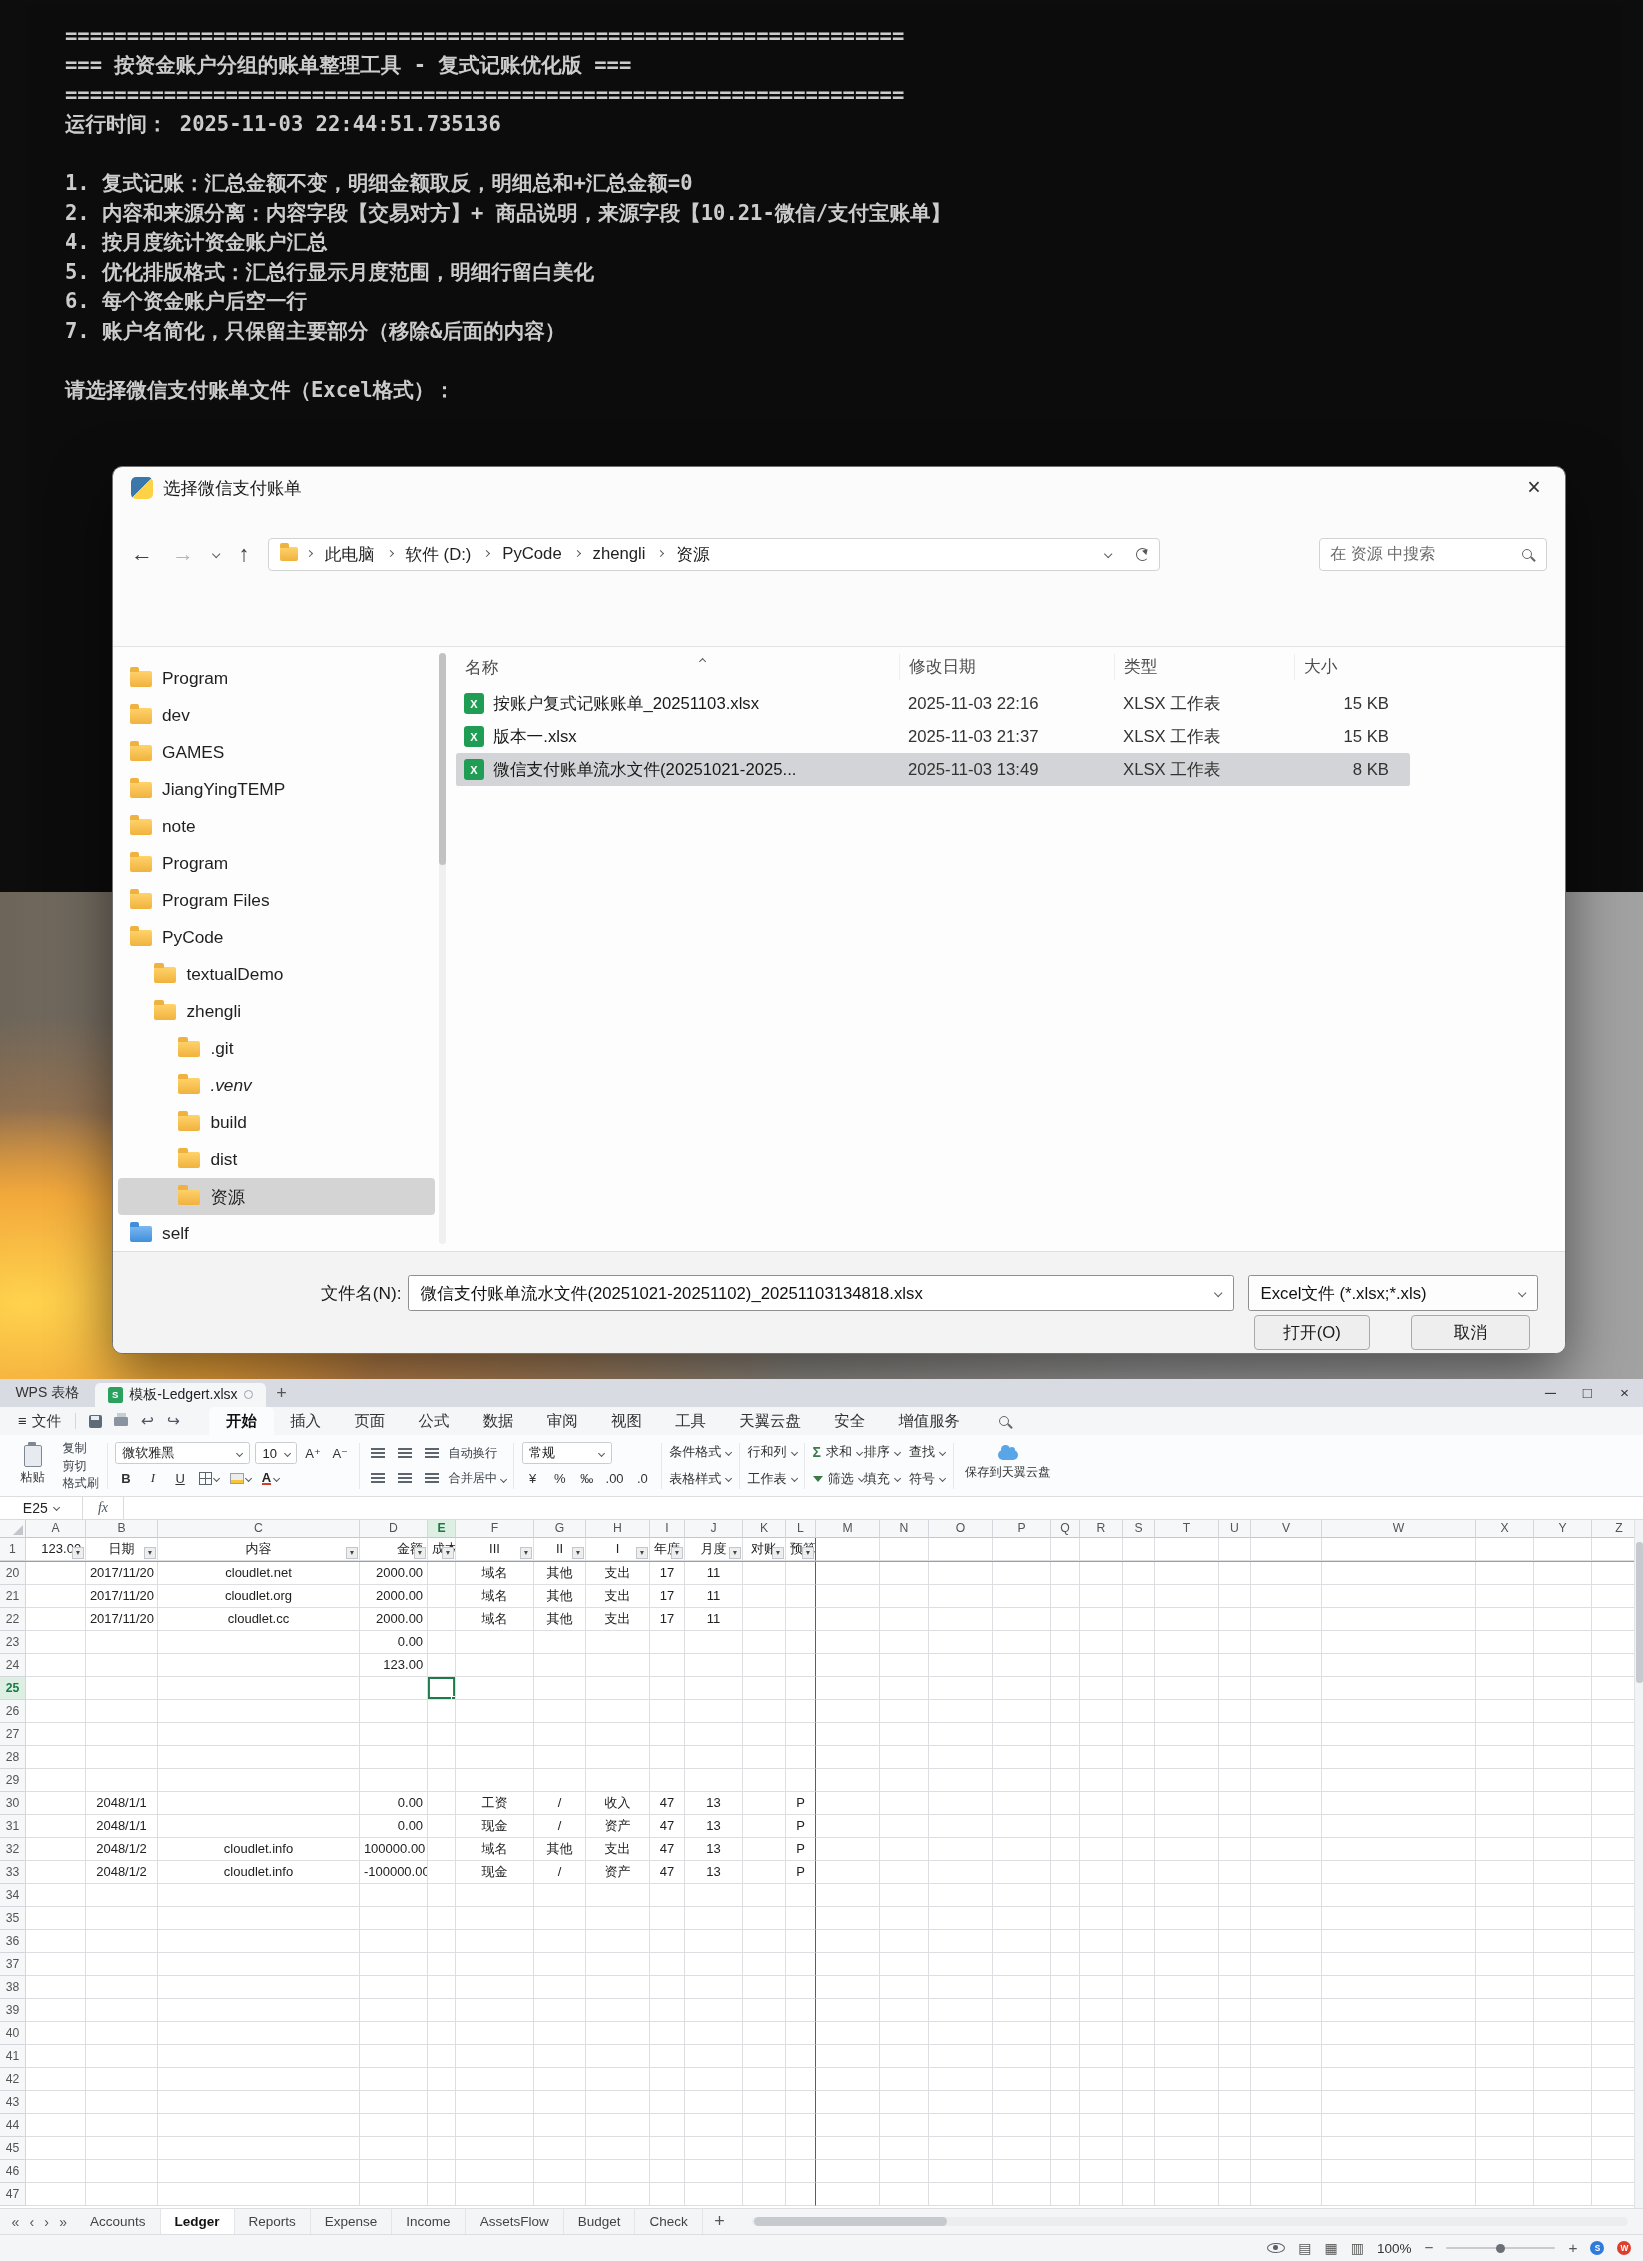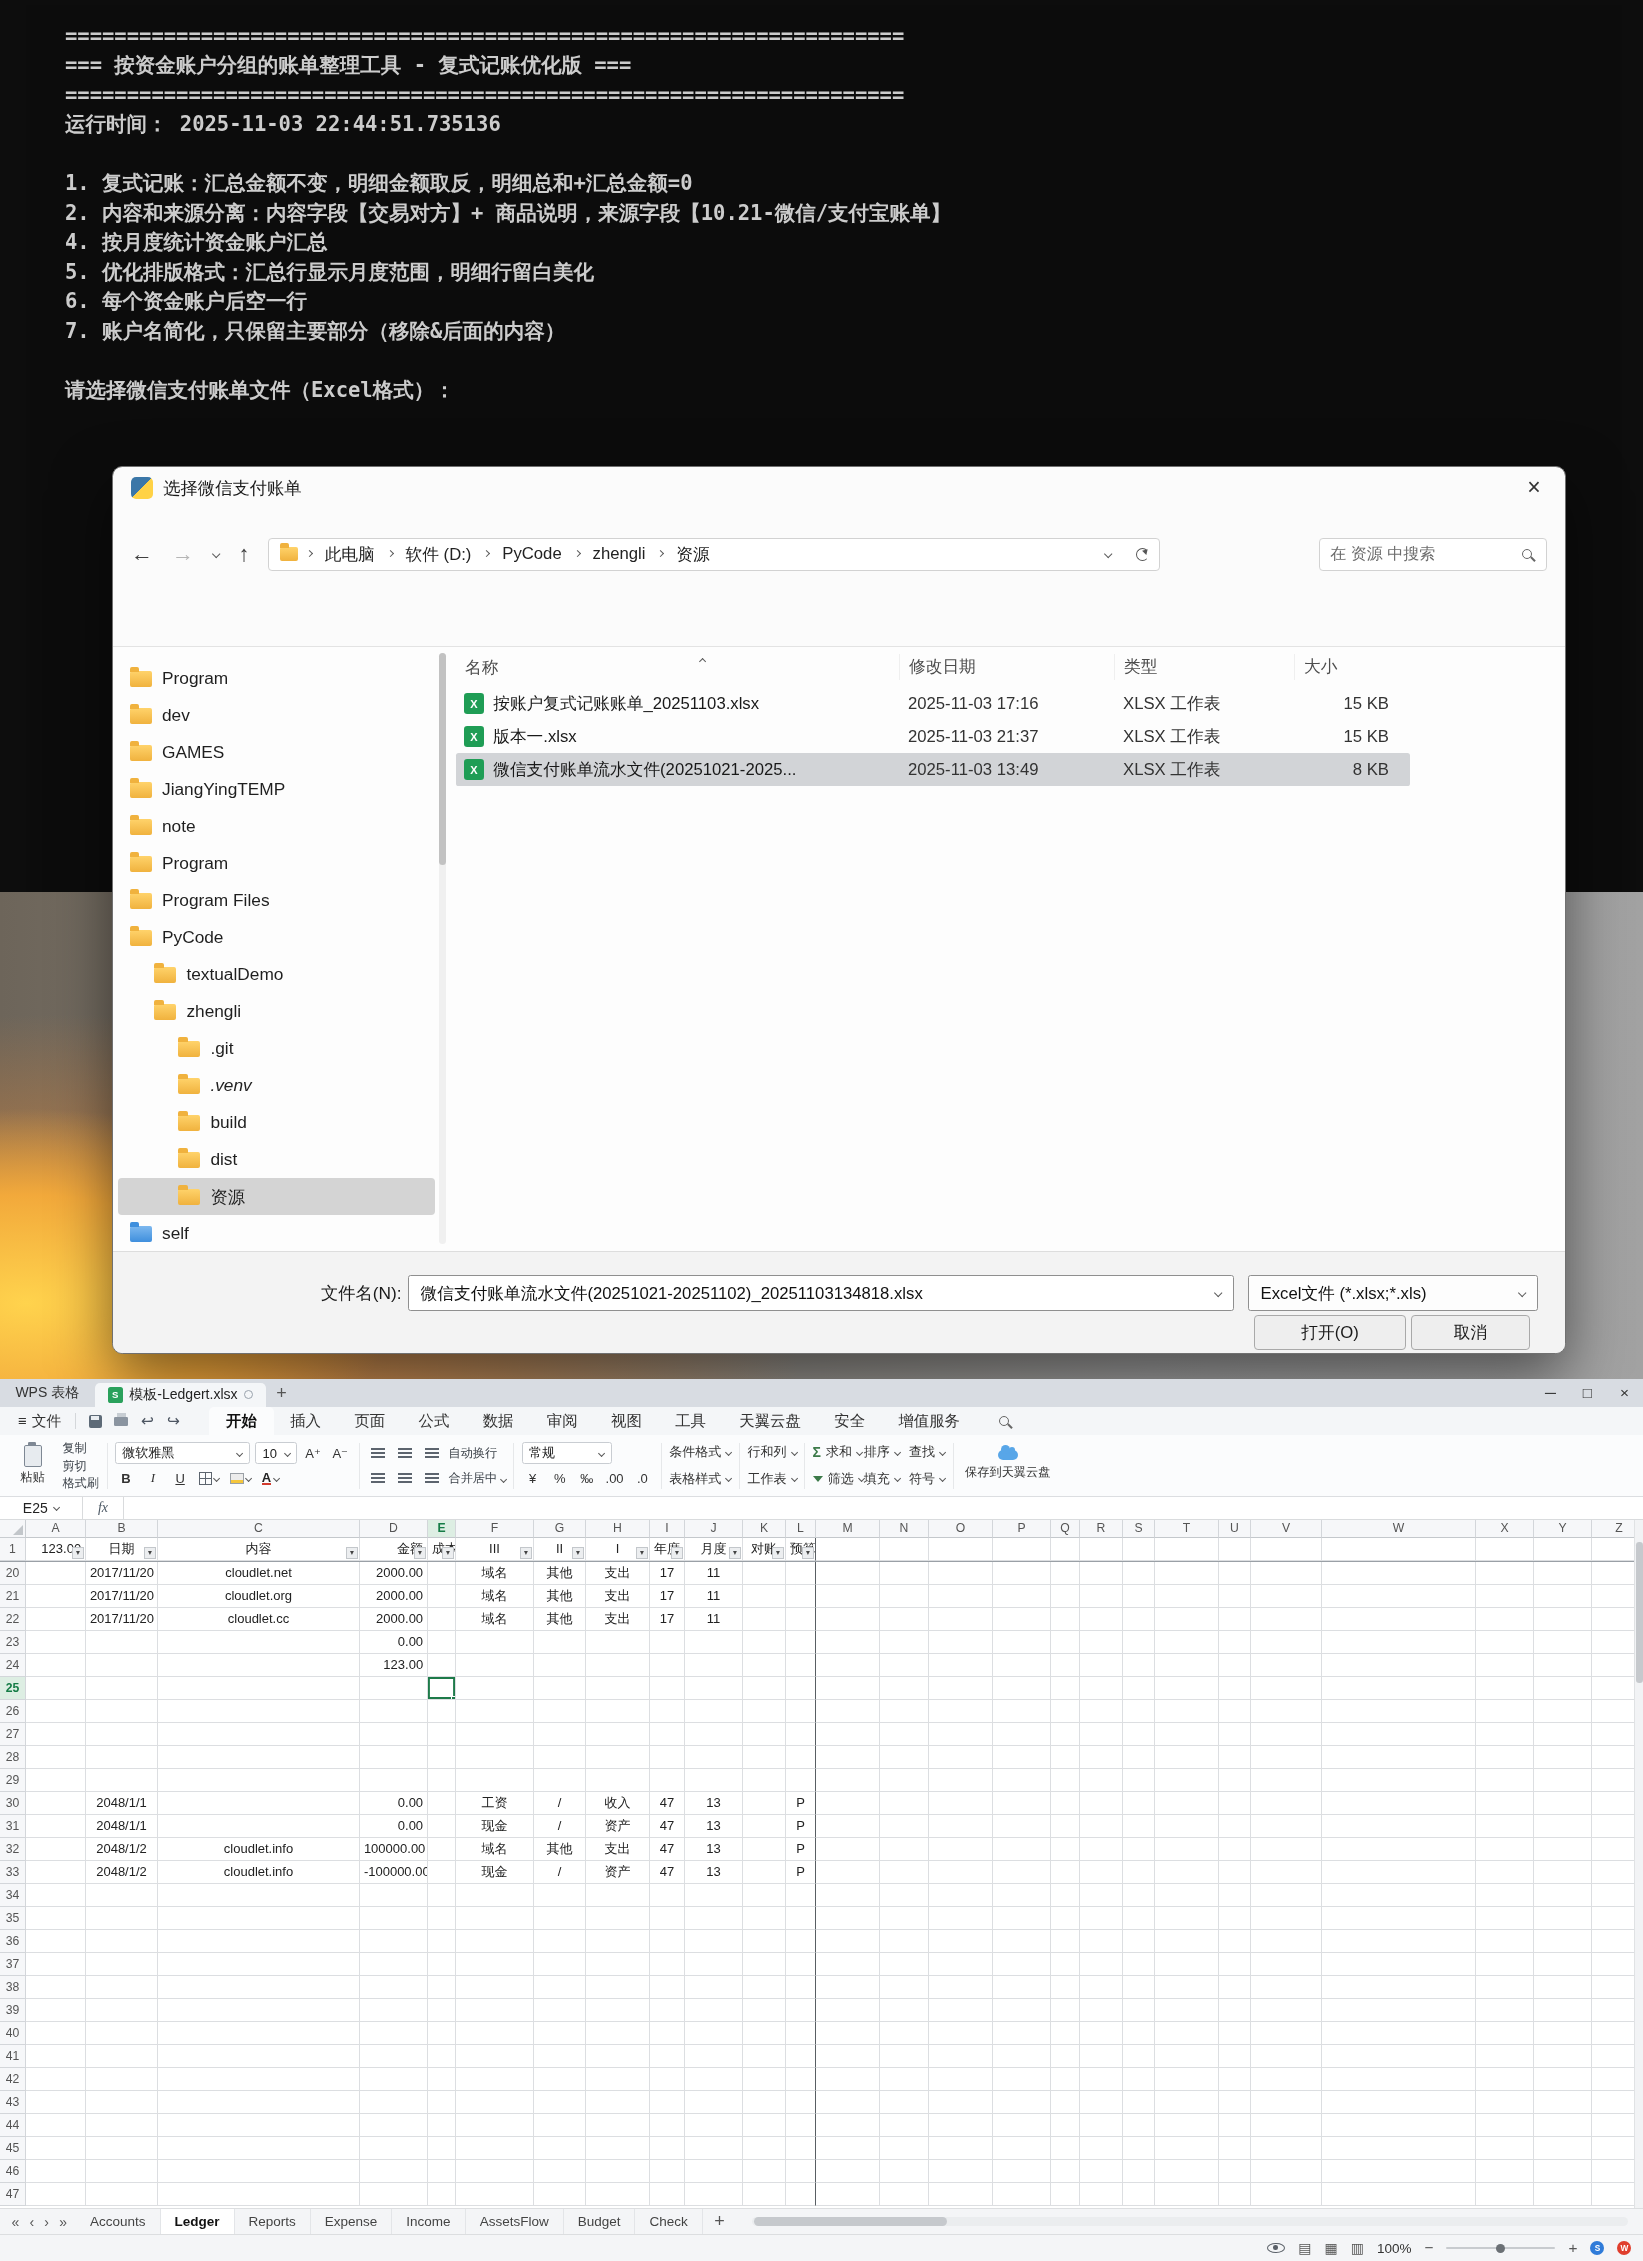--- a/index.html
+++ b/index.html
@@ -84,21 +84,21 @@
   .xlsx { width:20.5px; height:20.5px; border-radius:3.2px; background:#1f9d55; color:#fff; display:flex; align-items:center; justify-content:center; font-size:11px; font-weight:bold; flex:none; }
   .dlg-bottom { position:absolute; left:0; top:784px; width:100%; height:105px; background:#f3f3f3; border-top:0.6px solid #dddddd; }
   .fn-label { position:absolute; left:208px; top:23px; font-size:17.3px; color:#1a1a1a; line-height:36px; }
   .fn-combo { position:absolute; left:295px; top:23px; width:826px; height:36px; background:#fff; border:0.6px solid #8f8f8f; border-radius:2.6px;
     display:flex; align-items:center; padding:0 11.6px; font-size:16.7px; color:#111; }
   .fn-combo .chev, .ft-select .chev { margin-left:auto; }
   .ft-select { position:absolute; left:1135px; top:23px; width:290px; height:36px; background:#fdfdfd; border:0.6px solid #8f8f8f; border-radius:2.6px;
     display:flex; align-items:center; padding:0 11.6px; font-size:16.7px; color:#111; }
   .dbtn { position:absolute; top:63px; height:35px; background:#eeeeee; border:0.6px solid #a9a9a9; border-radius:3.9px;
     display:flex; align-items:center; justify-content:center; font-size:16.7px; color:#1a1a1a; }
-  .dbtn.open { left:1141px; width:152px; }
+  .dbtn.open { left:1141px; width:116px; }
   .dbtn.cancel { left:1298px; width:119px; }
 
   
   .wps { position:absolute; left:0; top:1379px; width:1643px; height:882px; background:#fff; display:flex; flex-direction:column; }
   .wps-titlebar { height:28px; background:#d8dce2; display:flex; align-items:center; flex:none; }
   .wps-app { padding:0 15.4px; font-size:14px; color:#333; }
   .doc-tab { height:24.4px; align-self:flex-end; background:#f4f6f8; border-radius:5.1px 5.1px 0 0; display:flex; align-items:center; gap:6.4px; padding:0 13px; }
   .eticon { width:15.4px; height:15.4px; border-radius:2.6px; background:#2aa15c; color:#fff; font-size:9.6px; font-weight:bold; display:flex; align-items:center; justify-content:center; }
   .doc-label { font-size:14px; color:#222; }
   .sync-dot { width:9px; height:9px; border:1.3px solid #9aa3ad; border-radius:50%; }
@@ -330,21 +330,21 @@
           <span class="lh c2">修改日期</span>
           <span class="lh c3">类型</span>
           <span class="lh c4">大小</span>
         </div>
         <div>
             <div class="file-row">
               <span class="fc name">
                 <span class="xlsx">X</span>
                 <span class="ntext">按账户复式记账账单_20251103.xlsx</span>
               </span>
-              <span class="fc date">2025-11-03 17:16</span>
+              <span class="fc date">2025-11-03 22:16</span>
               <span class="fc type">XLSX 工作表</span>
               <span class="fc size">15 KB</span>
             </div>
             <div class="file-row">
               <span class="fc name">
                 <span class="xlsx">X</span>
                 <span class="ntext">版本一.xlsx</span>
               </span>
               <span class="fc date">2025-11-03 21:37</span>
               <span class="fc type">XLSX 工作表</span>

